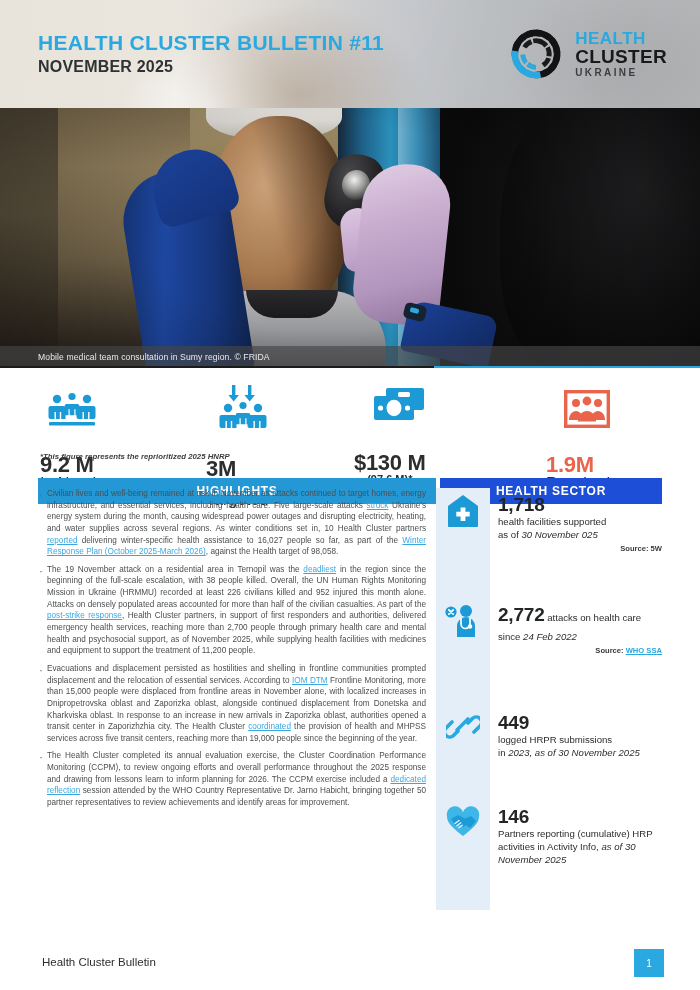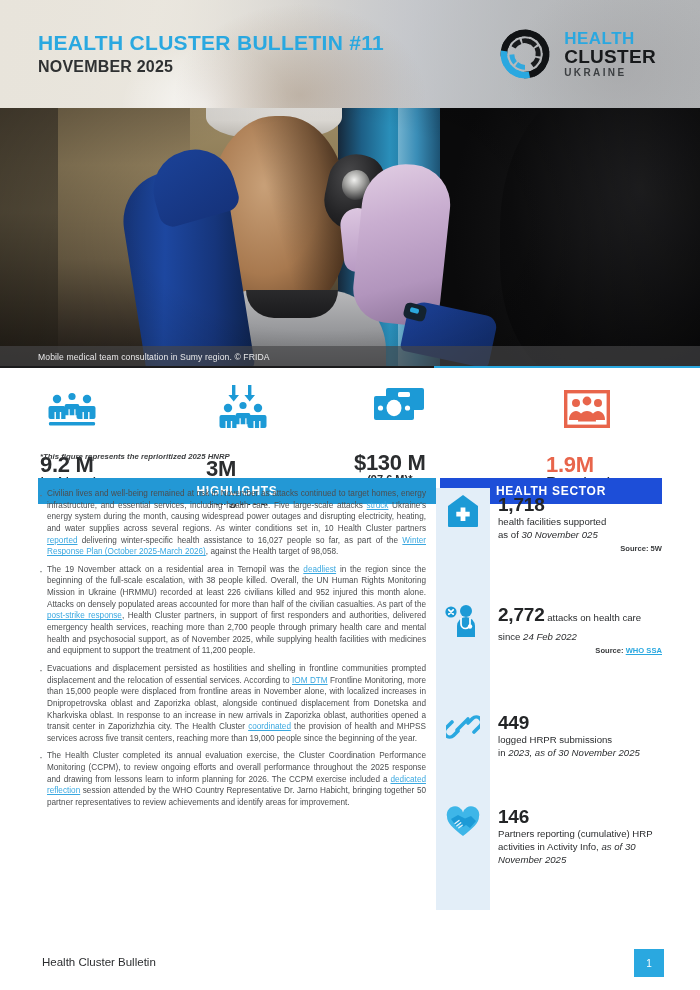--- a/index.html
+++ b/index.html
@@ -17,21 +17,21 @@
     background: linear-gradient(100deg,#e8e4dc 0%, #efece6 22%, #d8d6d2 42%, #c9ccd2 58%, #b9bcc0 72%, #b0b2b4 100%);
   }
   .header-photo-wash {
     position: absolute; inset: 0;
     background:
       radial-gradient(ellipse 180px 130px at 300px 95px, rgba(170,150,130,.55), rgba(170,150,130,0) 70%),
       radial-gradient(ellipse 120px 90px at 205px 105px, rgba(255,255,255,.75), rgba(255,255,255,0) 70%),
       radial-gradient(ellipse 160px 120px at 620px 70px, rgba(160,160,162,.5), rgba(160,160,162,0) 72%),
       linear-gradient(90deg, rgba(232,228,219,.95) 0%, rgba(232,228,219,.7) 26%, rgba(200,200,200,.25) 48%, rgba(186,188,190,.55) 70%, rgba(178,180,182,.8) 100%);
   }
-  .header-inner { position:absolute; inset:0; display:flex; align-items:center; justify-content:space-between; padding: 0 44px 0 38px; }
+  .header-inner { position:absolute; inset:0; display:flex; align-items:center; justify-content:space-between; padding: 0 33px 0 38px; }
   .title-block { position: relative; z-index: 3; }
   .bulletin-title {
     font-size: 21px; font-weight: 700; letter-spacing: .3px;
     color: #2aa8e0; line-height: 1.15;
   }
   .bulletin-date {
     font-size: 16px; font-weight: 700; letter-spacing: .2px;
     color: #2f3132; line-height: 1.2; margin-top: 2px;
   }
   .logo-block { position:relative; z-index:3; display:flex; align-items:center; gap: 10px; }

